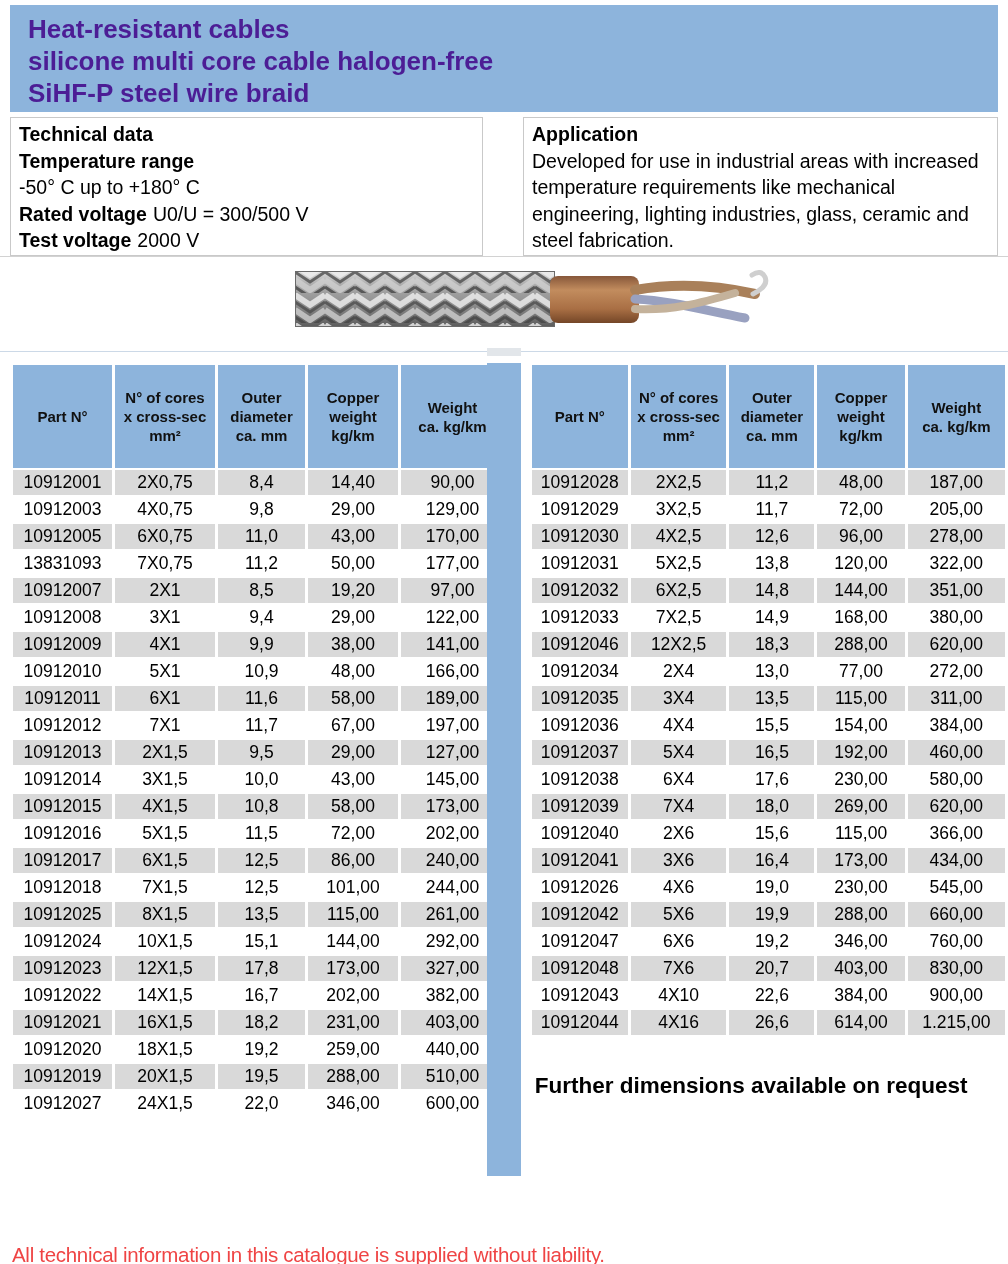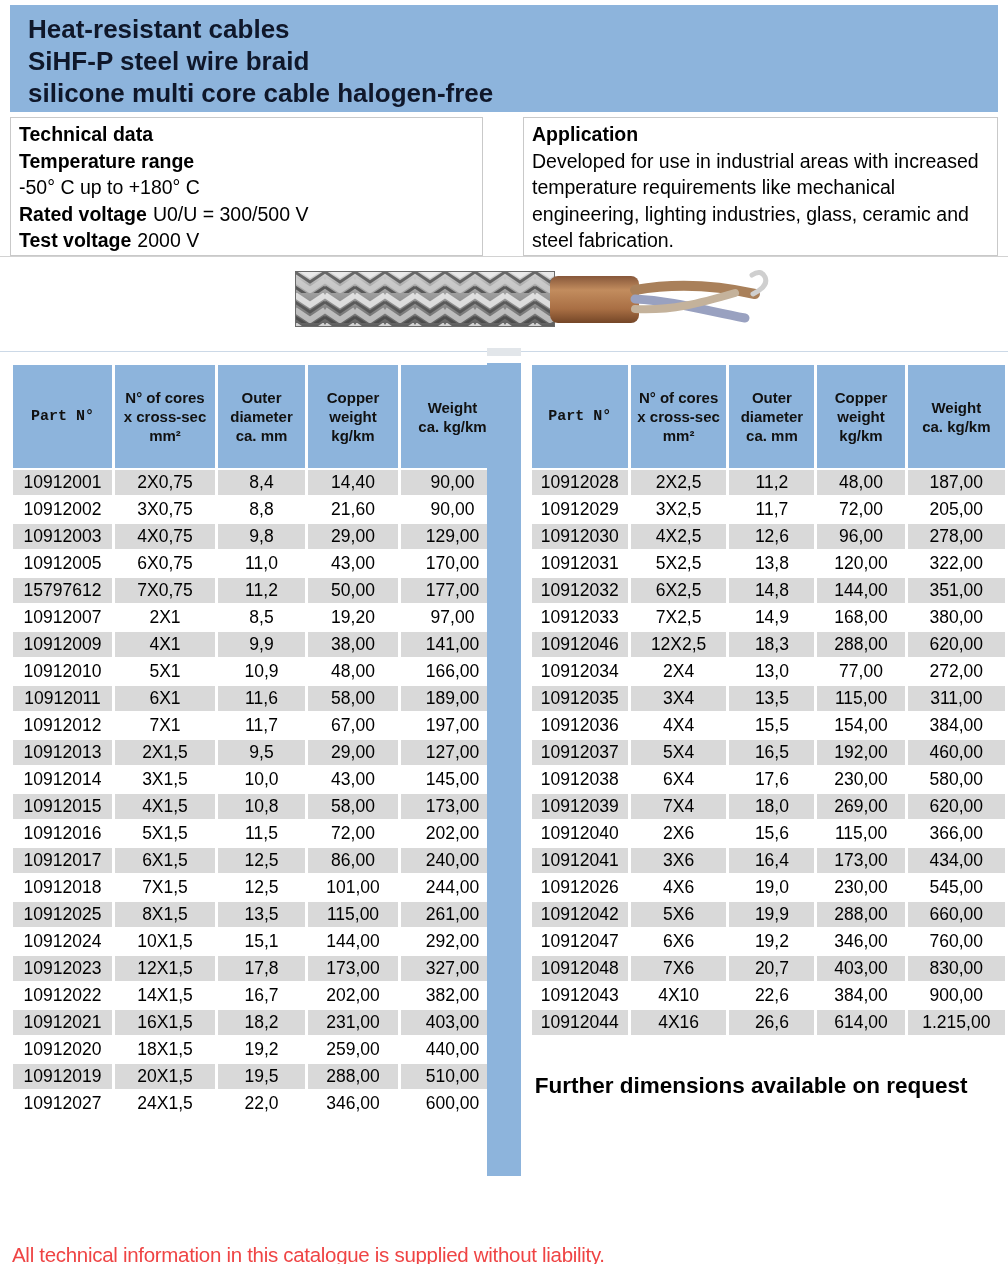--- a/index.html
+++ b/index.html
@@ -4,21 +4,21 @@
 <style>
   html,body { margin:0; padding:0; background:#ffffff; }
   .page {
     position:relative; width:1008px; height:1264px; background:#ffffff;
     font-family:"Liberation Sans", sans-serif; color:#000; overflow:hidden;
   }
 
   
   .banner {
     position:absolute; left:10px; top:5px; width:988px; height:107px;
-    background:#8db4dc; color:#0f172a; font-weight:bold;
+    background:#8db4dc; color:#4c1d95; font-weight:bold;
     font-size:26px; line-height:32px; padding:8px 0 0 18px; box-sizing:border-box;
   }
 
   
   .info-row { position:absolute; left:10px; top:117px; width:988px; height:162px; display:flex; gap:40px; }
   .info-box { border:1px solid #c9c9c9; box-sizing:border-box; height:139px;
               font-size:19.5px; line-height:26.5px; padding:3px 8px 0 8px; }
   .info-box.tech { width:473px; }
   .info-box.app  { width:475px; }
   .b { font-weight:bold; }
@@ -41,21 +41,21 @@
   table.spec { border-collapse:separate; border-spacing:3px 2px; table-layout:fixed; }
   table.spec th {
     background:#8db4dc; color:#111; font-weight:bold; font-size:15px; line-height:19px;
     height:103px; text-align:center; vertical-align:middle; padding:0 2px;
   }
   table.spec td {
     font-size:17.5px; text-align:center; height:25px; padding:0; white-space:nowrap; color:#000;
   }
   table.spec tbody tr:nth-child(odd)  td { background:#d9d9d9; }
   table.spec tbody tr:nth-child(even) td { background:#ffffff; }
-  table.spec th:nth-child(1){ width:95px;font-family:Liberation Mono, monospace; }
+  table.spec th:nth-child(1){ width:95px; }
   table.spec th:nth-child(2){ width:96px; }
   table.spec th:nth-child(3){ width:83px;margin-left:21px; }
   table.spec th:nth-child(4){ width:86px; }
   table.spec th:nth-child(5){ width:99px; }
   table.spec-right th:nth-child(1){ width:93px; }
   table.spec-right th:nth-child(2){ width:94px; }
   table.spec-right th:nth-child(3){ width:82px; }
   table.spec-right th:nth-child(4){ width:85px; }
   table.spec-right th:nth-child(5){ width:95px; }
 
@@ -63,22 +63,22 @@
 
   .footer-note { position:absolute; left:12px; top:1207px; font-size:20.5px; letter-spacing:-0.3px; color:#ef4444;margin-top:36px; }
 </style>
 </head>
 <body>
 
 <div class="page">
 
   <div class="banner">
     <div>Heat-resistant cables</div>
+    <div>silicone multi core cable halogen-free</div>
     <div>SiHF-P steel wire braid</div>
-    <div>silicone multi core cable halogen-free</div>
   </div>
 
   <div class="info-row">
     <div class="info-box tech">
       <div class="b">Technical data</div>
       <div class="b">Temperature range</div>
       <div>-50° C up to +180° C</div>
       <div><span class="lbl">Rated voltage</span><span>U0/U = 300/500 V</span></div>
       <div><span class="lbl">Test voltage</span><span>2000 V</span></div>
     </div>
@@ -138,53 +138,53 @@
           </thead>
           <tbody>
             <tr>
               <td>10912001</td>
               <td>2X0,75</td>
               <td>8,4</td>
               <td>14,40</td>
               <td>90,00</td>
             </tr>
             <tr>
-              <td>10912002</td>
-              <td>3X0,75</td>
-              <td>8,8</td>
-              <td>21,60</td>
-              <td>90,00</td>
-            </tr>
-            <tr>
               <td>10912003</td>
               <td>4X0,75</td>
               <td>9,8</td>
               <td>29,00</td>
               <td>129,00</td>
             </tr>
             <tr>
               <td>10912005</td>
               <td>6X0,75</td>
               <td>11,0</td>
               <td>43,00</td>
               <td>170,00</td>
             </tr>
             <tr>
-              <td>15797612</td>
+              <td>13831093</td>
               <td>7X0,75</td>
               <td>11,2</td>
               <td>50,00</td>
               <td>177,00</td>
             </tr>
             <tr>
               <td>10912007</td>
               <td>2X1</td>
               <td>8,5</td>
               <td>19,20</td>
               <td>97,00</td>
+            </tr>
+            <tr>
+              <td>10912008</td>
+              <td>3X1</td>
+              <td>9,4</td>
+              <td>29,00</td>
+              <td>122,00</td>
             </tr>
             <tr>
               <td>10912009</td>
               <td>4X1</td>
               <td>9,9</td>
               <td>38,00</td>
               <td>141,00</td>
             </tr>
             <tr>
               <td>10912010</td>

